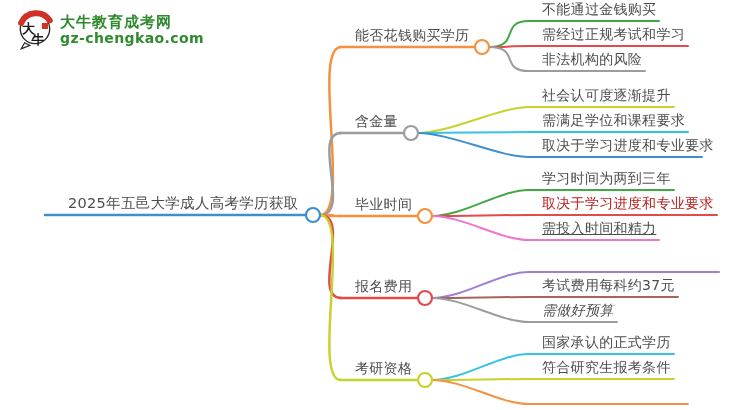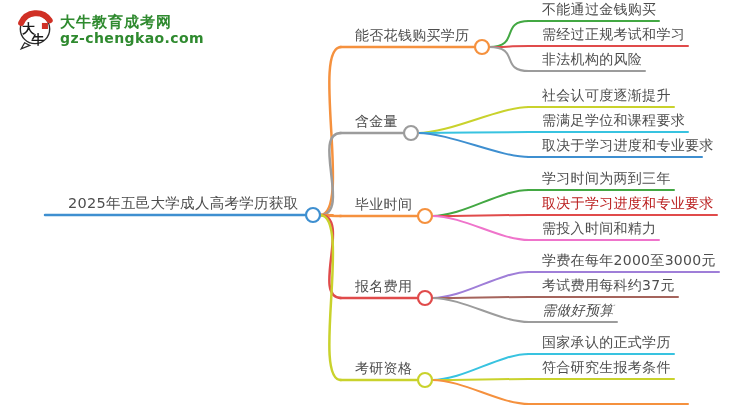--- a/index.html
+++ b/index.html
@@ -82,23 +82,22 @@
       <div class="nlabel leaf-label" style="left: 542px; bottom: 392px; color: rgb(77, 77, 77);">不能通过金钱购买</div>
       <div class="nlabel leaf-label" style="left: 542px; bottom: 367px; color: rgb(77, 77, 77);">需经过正规考试和学习</div>
       <div class="nlabel leaf-label" style="left: 542px; bottom: 342px; color: rgb(77, 77, 77);">非法机构的风险</div>
       <div class="nlabel branch-label" style="left: 355px; bottom: 280px; color: rgb(77, 77, 77);">含金量</div>
       <div class="nlabel leaf-label" style="left: 542px; bottom: 306px; color: rgb(77, 77, 77);">社会认可度逐渐提升</div>
       <div class="nlabel leaf-label" style="left: 542px; bottom: 281px; color: rgb(77, 77, 77);">需满足学位和课程要求</div>
       <div class="nlabel leaf-label" style="left: 542px; bottom: 256px; color: rgb(77, 77, 77);">取决于学习进度和专业要求</div>
       <div class="nlabel branch-label" style="left: 355px; bottom: 197px; color: rgb(77, 77, 77); margin-top: 29px;">毕业时间</div>
       <div class="nlabel leaf-label" style="left: 542px; bottom: 223px; color: rgb(77, 77, 77);">学习时间为两到三年</div>
       <div class="nlabel leaf-label" style="left: 542px; bottom: 198px; color: #b91c1c;">取决于学习进度和专业要求</div>
-      <div class="nlabel leaf-label" style="left: 542px; bottom: 173px; color: rgb(77, 77, 77);">需投入时间和精力</div>
+      <div class="nlabel leaf-label" style="left: 542px; bottom: 173px; color: rgb(77, 77, 77); text-decoration: underline;">需投入时间和精力</div>
       <div class="nlabel branch-label" style="left: 355px; bottom: 115px; color: rgb(77, 77, 77);">报名费用</div>
-      <div class="nlabel leaf-label" style="left: 542px; bottom: 141px; color: rgb(77, 77, 77);">学费在每年2000至3000元</div>
       <div class="nlabel leaf-label" style="left: 542px; bottom: 116px; color: rgb(77, 77, 77);">考试费用每科约37元</div>
       <div class="nlabel leaf-label" style="left: 542px; bottom: 91px; color: rgb(77, 77, 77); font-style: italic;">需做好预算</div>
       <div class="nlabel branch-label" style="left: 355px; bottom: 33px; color: rgb(77, 77, 77);">考研资格</div>
       <div class="nlabel leaf-label" style="left: 542px; bottom: 59px; color: rgb(77, 77, 77);">国家承认的正式学历</div>
       <div class="nlabel leaf-label" style="left: 542px; bottom: 34px; color: rgb(77, 77, 77);">符合研究生报考条件</div>
     </div>
 
   <div id="logo">
     <svg id="logo-icon" viewBox="0 0 44 48">
       <circle cx="22" cy="24" r="17" fill="#ffffff" stroke-width="1.6" stroke="#2B2B2B"></circle>

